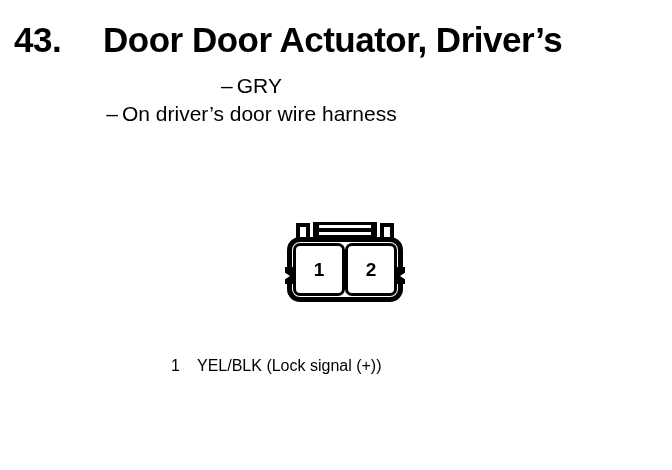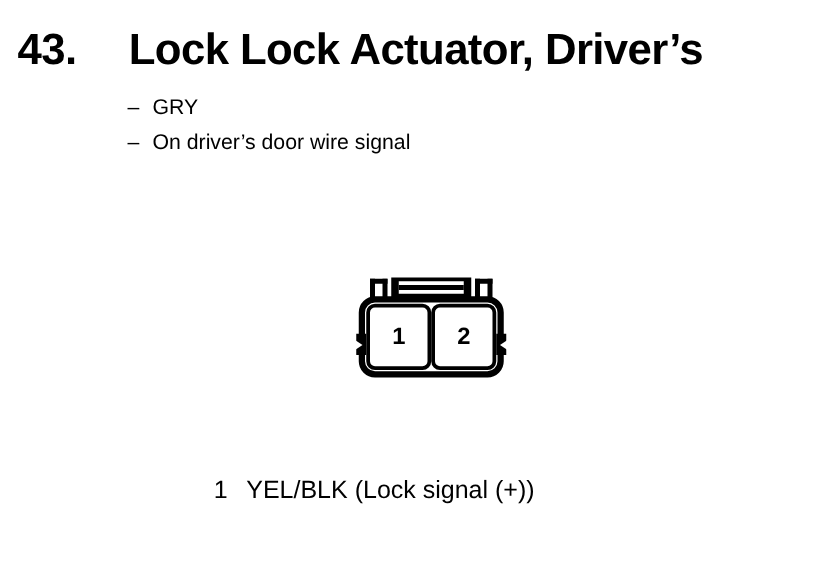--- a/index.html
+++ b/index.html
@@ -28,22 +28,23 @@
     font-size: 35px;
     font-weight: bold;
     letter-spacing: -0.5px;
     white-space: nowrap;
   }
 
   
   .details {
     position: absolute;
     left: 102px; top: 72px;
-    font-size: 17px;
+    font-size: 21px;
     line-height: 27.5px;
+    text-align: center;
   }
   .detail-line { white-space: nowrap; }
   .detail-dash { display: inline-block; width: 20px; }
 
   
   .connector {
     position: absolute;
     left: 287px; top: 220px;
     width: 116px; height: 82px;
   }
@@ -103,45 +104,45 @@
     width: 0; height: 0;
     border-top: 4px solid transparent;
     border-bottom: 4px solid transparent;
   }
   .lock-bump.left::after  { left: -1px;  border-left: 6px solid #fff; }
   .lock-bump.right::after { right: -1px; border-right: 6px solid #fff; }
 
   
   .legend {
     position: absolute;
-    left: 171px; top: 377px;
-    font-size: 20px;
+    left: 171px; top: 350px;
+    font-size: 16px;
     line-height: 31px;
   }
   .legend-row { white-space: nowrap; }
   .legend-pin {
     display: inline-block;
     width: 16px;
   }
   .legend-desc { margin-left: 10px; }
 </style>
 </head>
 <body>
 
 <div class="page">
 
   <div class="item-number">43.</div>
-  <div class="page-title">Lock Lock Actuator, Driver’s</div>
+  <div class="page-title">Door Door Actuator, Driver’s</div>
 
   <div class="details">
     <div class="detail-line">
       <span class="detail-dash">–</span><span>GRY</span>
     </div>
     <div class="detail-line">
-      <span class="detail-dash">–</span><span>On driver’s door wire signal</span>
+      <span class="detail-dash">–</span><span>On driver’s door wire harness</span>
     </div>
   </div>
 
   <div class="connector">
     <div class="connector-tab left"></div>
     <div class="connector-latch"></div>
     <div class="connector-tab right"></div>
     <div class="connector-body">
       <div class="pin-cell">1</div>
       <div class="pin-cell">2</div>

